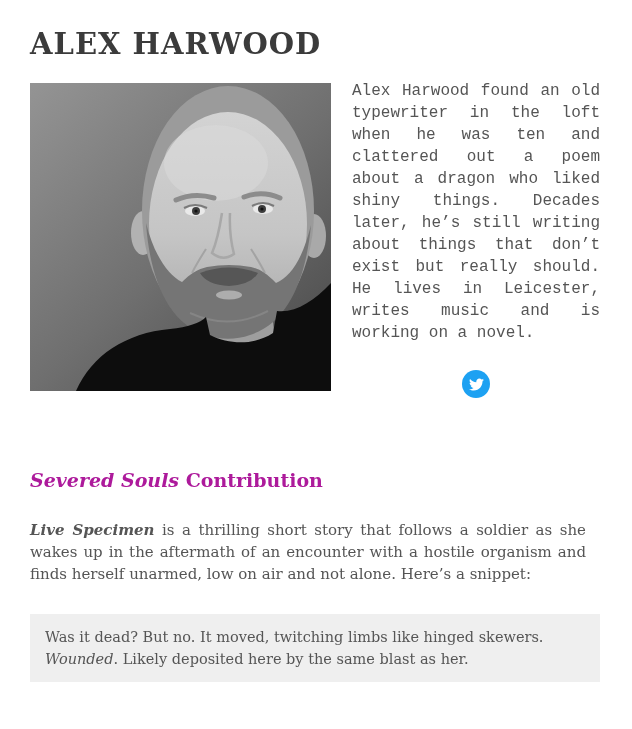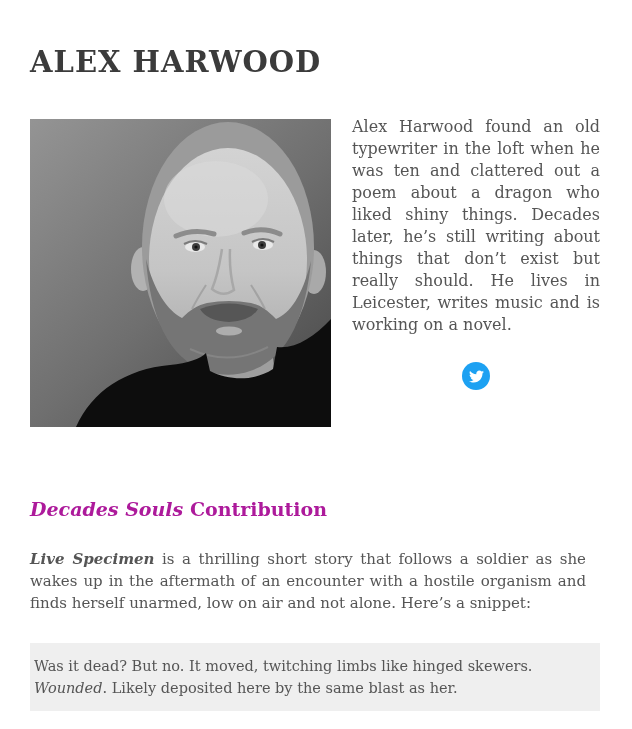--- a/index.html
+++ b/index.html
@@ -11,25 +11,25 @@
   }
   *{box-sizing:border-box;}
   html,body{margin:0;padding:0;}
   body{
     width:632px;height:729px;background:#ffffff;overflow:hidden;
     font-family:"DejaVu Serif","Liberation Serif",serif;
     color:var(--body-text);
   }
   .page{padding:0 32px 0 30px;}
   h1.page-title{
-    margin:44px 0 0 0;
+    margin:26px 0 0 0;
     font-size:29px;line-height:36px;font-weight:700;
     letter-spacing:1px;color:var(--title-text);
   }
-  .about{display:flex;gap:21px;margin-top:39px;}
+  .about{display:flex;gap:21px;margin-top:21px;font-family:Liberation Mono, monospace;}
   .photo-wrap{flex:none;width:301px;height:308px;}
   .photo-wrap svg{display:block;width:301px;height:308px;}
   .bio-col{flex:1;display:flex;flex-direction:column;min-width:0;}
   p.bio{
     margin:-3px 0 0 0;
     font-size:16px;line-height:22px;text-align:justify;
     color:var(--body-text);
   }
   .tw-link{
     display:block;width:28px;height:28px;margin:26px auto 0 auto;
@@ -47,21 +47,21 @@
   }
   h2.contrib-heading .book-title{font-style:italic;font-weight:700;}
   p.intro{
     margin:26px 14px 0 0;
     font-size:15px;line-height:22px;text-align:justify;
     color:var(--body-text);
   }
   p.intro .story-title{font-weight:700;font-style:italic;}
   .snippet{
     margin-top:29px;background:var(--snippet-bg);
-    padding:12px 4px;font-size:14.5px;line-height:22px;
+    padding:12px 15px;font-size:14.5px;line-height:22px;
     color:var(--body-text);
   }
   .snippet em{font-style:italic;}
 </style>
 </head>
 <body>
 
 <div class="page">
 
   <h1 class="page-title">ALEX HARWOOD</h1>
@@ -125,19 +125,19 @@
         <span class="tw-circle">
           <svg viewBox="0 0 24 24" width="15" height="15" fill="#ffffff" aria-hidden="true">
             <path d="M23.954 4.569c-.885.389-1.83.654-2.825.775 1.014-.611 1.794-1.574 2.163-2.723-.951.555-2.005.959-3.127 1.184-.896-.959-2.173-1.559-3.591-1.559-2.717 0-4.92 2.203-4.92 4.917 0 .39.045.765.127 1.124C7.691 8.094 4.066 6.13 1.64 3.161c-.427.722-.666 1.561-.666 2.475 0 1.71.87 3.213 2.188 4.096-.807-.026-1.566-.248-2.228-.616v.061c0 2.385 1.693 4.374 3.946 4.827-.413.111-.849.171-1.296.171-.314 0-.615-.03-.916-.086.631 1.953 2.445 3.377 4.604 3.417-1.68 1.319-3.809 2.105-6.102 2.105-.39 0-.779-.023-1.17-.067 2.189 1.394 4.768 2.209 7.557 2.209 9.054 0 13.999-7.496 13.999-13.986 0-.209 0-.42-.015-.63.961-.689 1.8-1.56 2.46-2.548l-.047-.02z"></path>
           </svg>
         </span>
       </a>
     </div>
 
   </section>
 
-  <h2 class="contrib-heading"><em class="book-title">Decades Souls</em><span> Contribution</span></h2>
+  <h2 class="contrib-heading"><em class="book-title">Severed Souls</em><span> Contribution</span></h2>
 
   <p class="intro"><strong class="story-title">Live Specimen</strong><span> is a thrilling short story that follows a soldier as she wakes up in the aftermath of an encounter with a hostile organism and finds herself unarmed, low on air and not alone. Here’s a snippet:</span></p>
 
   <div class="snippet"><span>Was it dead? But no. It moved, twitching limbs like hinged skewers. </span><em>Wounded</em><span>. Likely deposited here by the same blast as her.</span></div>
 
 </div>
 
 </body></html>

